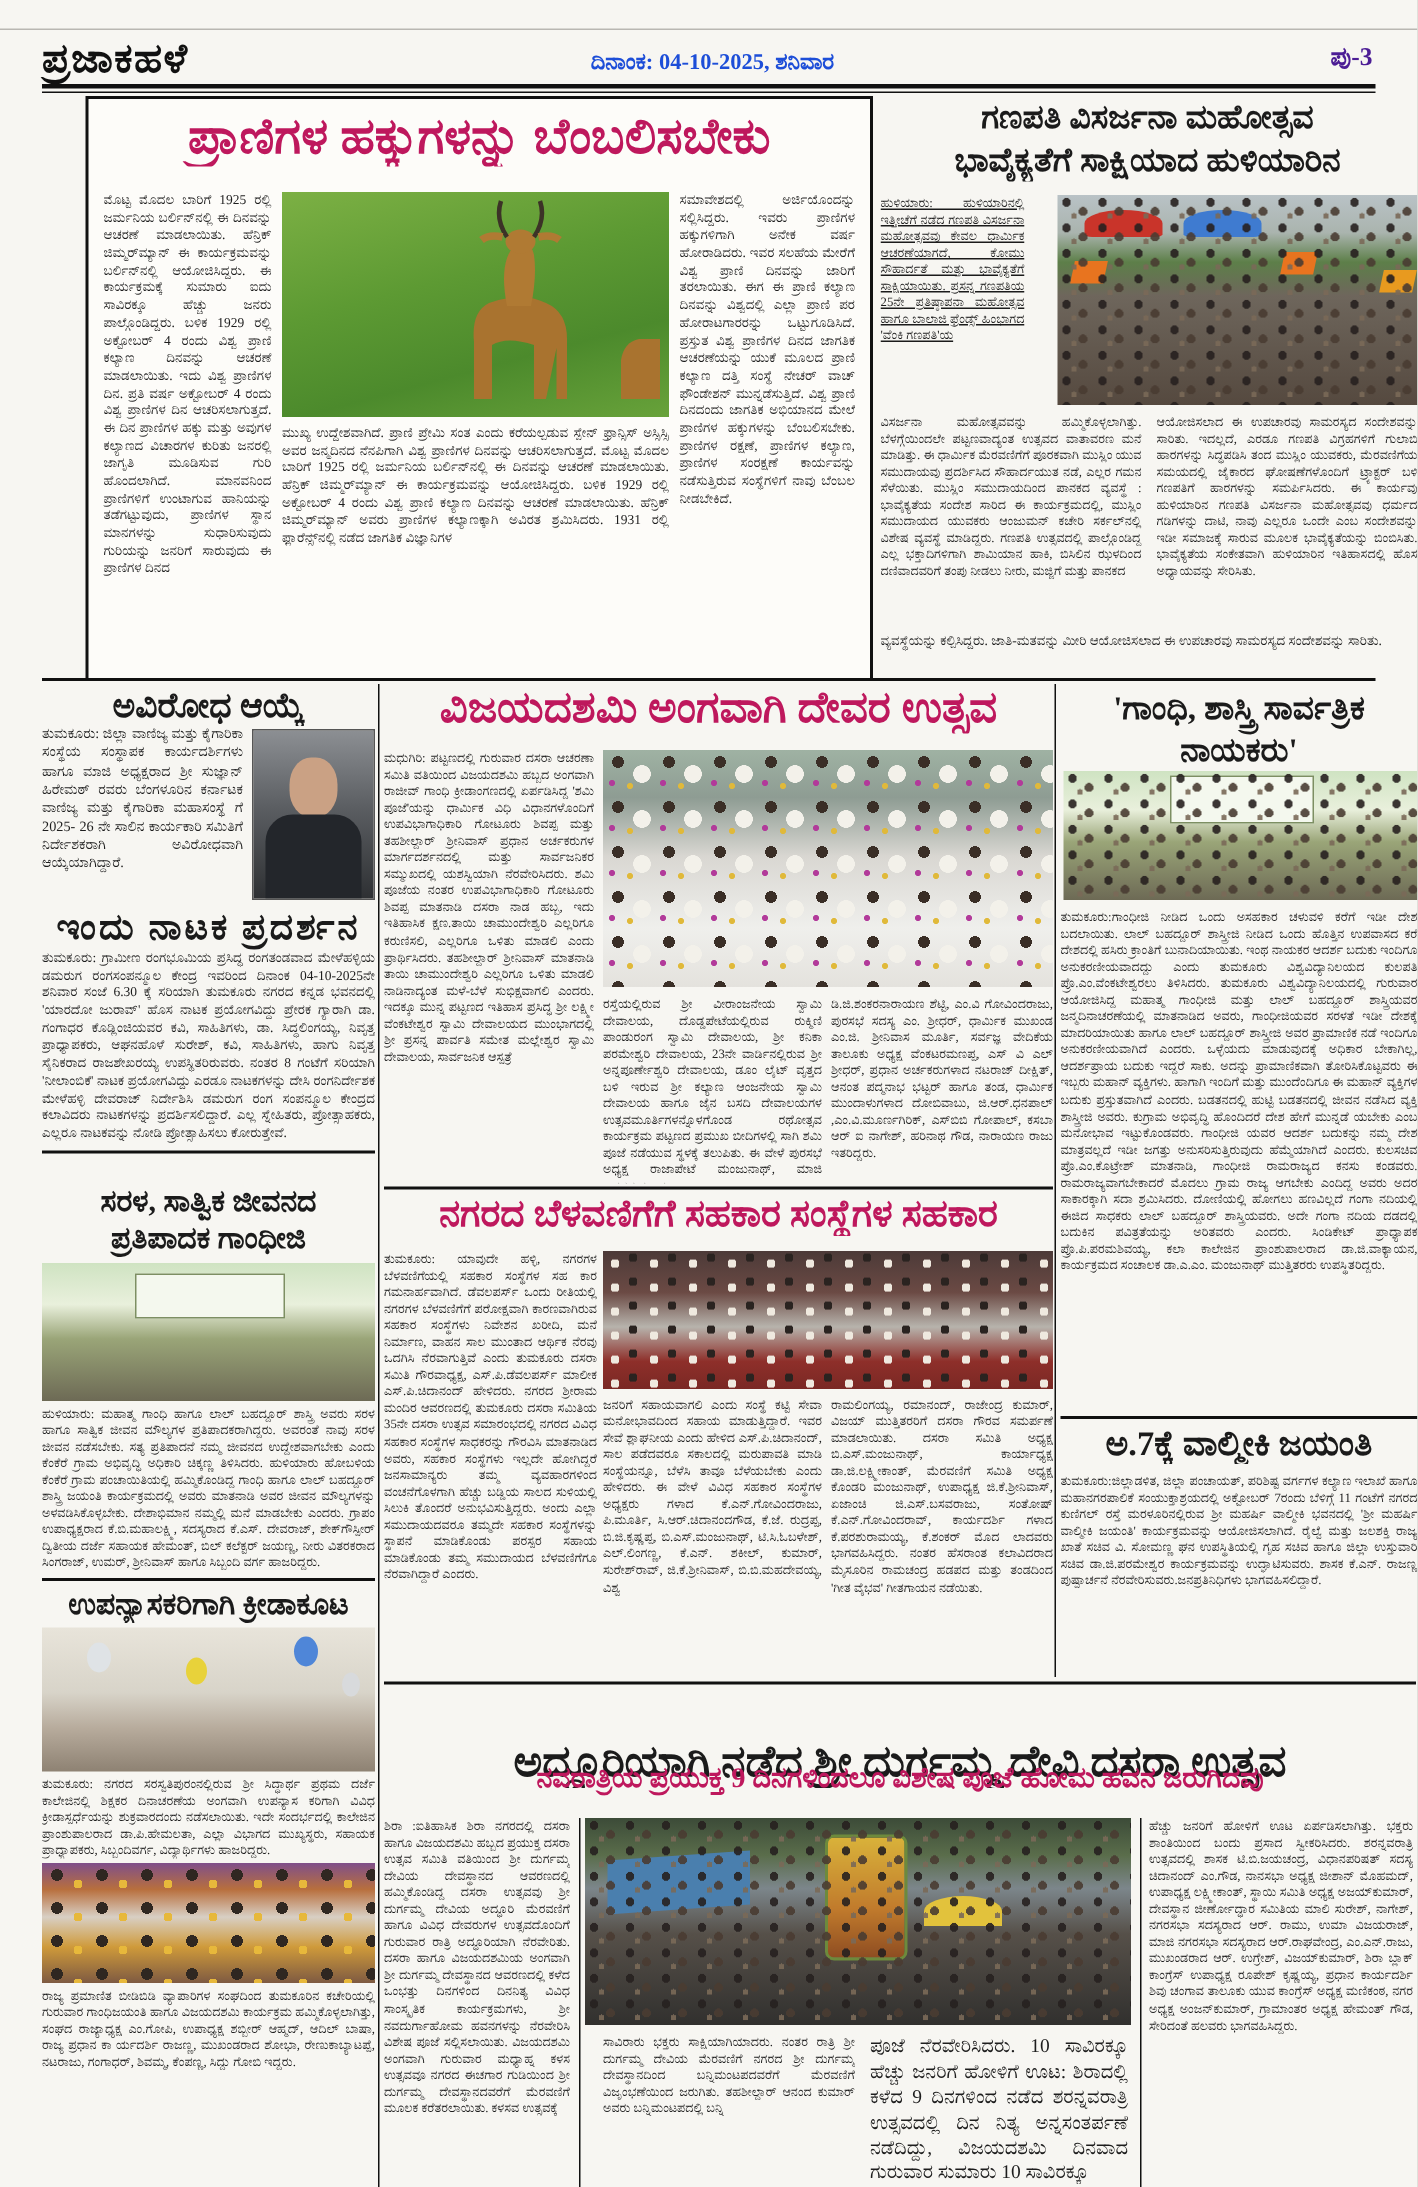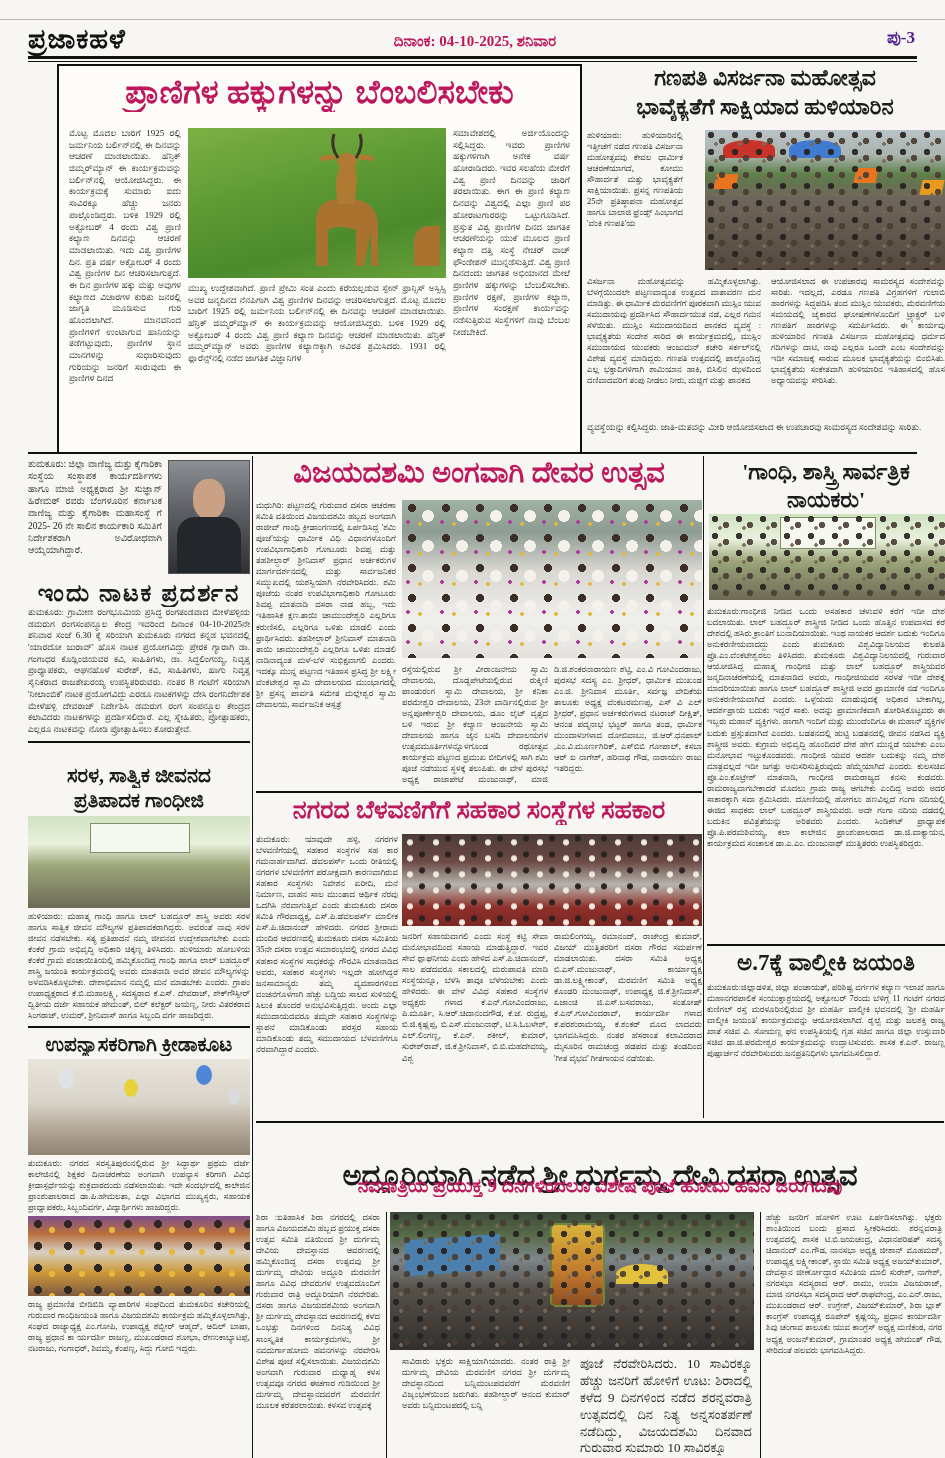--- a/index.html
+++ b/index.html
@@ -1,20 +1,20 @@
 <!DOCTYPE html>
 <html><head>
 <meta charset="utf-8">
 <style>
   html,body{margin:0;padding:0;background:#cfcdc8;}
   .page{position:relative;width:945px;height:1458px;background:#f7f6f2;overflow:hidden;
         font-family:"Liberation Serif", serif;color:#1b1b1b;}
   
   .masthead{position:absolute;left:28px;top:24px;font-size:27px;font-weight:bold;letter-spacing:1px;color:#111;}
-  .dateline{position:absolute;left:310px;top:33px;width:330px;text-align:center;font-size:15px;font-weight:bold;color:#be185d;}
+  .dateline{position:absolute;left:310px;top:33px;width:330px;text-align:center;font-size:15px;font-weight:bold;color:#1d4ed8;}
   .pageno{position:absolute;right:30px;top:28px;font-size:17px;font-weight:bold;color:#4c1d95;}
   .hdr-rule1{position:absolute;left:28px;right:28px;top:56px;height:3px;background:#111;}
   .hdr-rule2{position:absolute;left:28px;right:28px;top:61px;height:1px;background:#111;}
   .top-hairline{position:absolute;left:0;right:0;top:19px;height:1px;background:#b9b7b2;}
   
   .bodytxt{font-size:9px;line-height:1.3;text-align:justify;overflow:hidden;color:#1d1d1d;}
   .red{color:#be185d;}
   .hl{font-weight:bold;text-align:center;overflow:hidden;white-space:nowrap;}
   .rule-v{position:absolute;background:#111;width:1px;}
   .ph{position:relative;overflow:hidden;background:#9a9a96;}
@@ -60,21 +60,21 @@
   
   .boxA{position:absolute;left:57px;top:64px;width:521px;height:386px;border:2px solid #111;background:#fdfcf9;}
   .boxA .hl{margin-top:8px;font-size:33px;}
   .boxA-row{position:absolute;left:10px;top:62px;right:10px;bottom:8px;display:flex;gap:7px;}
   .boxA-c1{width:112px;}
   .boxA-mid{width:258px;display:flex;flex-direction:column;gap:5px;}
   .boxA-c3{flex:1;}
   
   .secB{position:absolute;left:585px;top:64px;width:360px;height:388px;}
   .secB .hl{font-size:22px;line-height:1.3;}
-  .secB-row{position:absolute;left:2px;top:66px;right:0;height:140px;display:flex;gap:22px;}
+  .secB-row{position:absolute;left:2px;top:66px;right:0;height:140px;display:flex;gap:22px;text-decoration:underline;}
   .secB-lead{width:96px;}
   .secB-cols{position:absolute;left:2px;top:212px;right:0;height:144px;display:flex;gap:10px;}
   .secB-tail{position:absolute;left:2px;right:0;top:358px;height:28px;}
   
   .rule-top-sep{left:28px;right:28px;top:452px;position:absolute;height:2px;background:#111;}
   
   .leftcol{position:absolute;left:28px;top:458px;width:222px;height:998px;overflow:hidden;}
   .leftcol .hl{white-space:normal;}
   .h-avirodha{font-size:23px;}
   .h-nataka{font-size:24px;letter-spacing:2px;margin-top:4px;}
@@ -172,20 +172,21 @@
     <div class="secB-cols">
       <div class="bodytxt" style="flex:1;font-size:8.5px;">ವಿಸರ್ಜನಾ ಮಹೋತ್ಸವವನ್ನು ಹಮ್ಮಿಕೊಳ್ಳಲಾಗಿತ್ತು. ಬೆಳಗ್ಗೆಯಿಂದಲೇ ಪಟ್ಟಣವಾದ್ಯಂತ ಉತ್ಸವದ ವಾತಾವರಣ ಮನೆ ಮಾಡಿತ್ತು. ಈ ಧಾರ್ಮಿಕ ಮೆರವಣಿಗೆಗೆ ಪೂರಕವಾಗಿ ಮುಸ್ಲಿಂ ಯುವ ಸಮುದಾಯವು ಪ್ರದರ್ಶಿಸಿದ ಸೌಹಾರ್ದಯುತ ನಡೆ, ಎಲ್ಲರ ಗಮನ ಸೆಳೆಯಿತು. ಮುಸ್ಲಿಂ ಸಮುದಾಯದಿಂದ ಪಾನಕದ ವ್ಯವಸ್ಥೆ : ಭಾವೈಕ್ಯತೆಯ ಸಂದೇಶ ಸಾರಿದ ಈ ಕಾರ್ಯಕ್ರಮದಲ್ಲಿ, ಮುಸ್ಲಿಂ ಸಮುದಾಯದ ಯುವಕರು ಆಂಜುಮನ್ ಕಚೇರಿ ಸರ್ಕಲ್‌ನಲ್ಲಿ ವಿಶೇಷ ವ್ಯವಸ್ಥೆ ಮಾಡಿದ್ದರು. ಗಣಪತಿ ಉತ್ಸವದಲ್ಲಿ ಪಾಲ್ಗೊಂಡಿದ್ದ ಎಲ್ಲ ಭಕ್ತಾದಿಗಳಿಗಾಗಿ ಶಾಮಿಯಾನ ಹಾಕಿ, ಬಿಸಿಲಿನ ಝಳದಿಂದ ದಣಿವಾದವರಿಗೆ ತಂಪು ನೀಡಲು ನೀರು, ಮಜ್ಜಿಗೆ ಮತ್ತು ಪಾನಕದ</div>
       <div class="bodytxt" style="flex:1;font-size:8.5px;">ಆಯೋಜಿಸಲಾದ ಈ ಉಪಚಾರವು ಸಾಮರಸ್ಯದ ಸಂದೇಶವನ್ನು ಸಾರಿತು. ಇದಲ್ಲದೆ, ಎರಡೂ ಗಣಪತಿ ವಿಗ್ರಹಗಳಿಗೆ ಗುಲಾಬಿ ಹಾರಗಳನ್ನು ಸಿದ್ಧಪಡಿಸಿ ತಂದ ಮುಸ್ಲಿಂ ಯುವಕರು, ಮೆರವಣಿಗೆಯ ಸಮಯದಲ್ಲಿ ಜೈಕಾರದ ಘೋಷಣೆಗಳೊಂದಿಗೆ ಟ್ರ್ಯಾಕ್ಟರ್ ಬಳಿ ಗಣಪತಿಗೆ ಹಾರಗಳನ್ನು ಸಮರ್ಪಿಸಿದರು. ಈ ಕಾರ್ಯವು ಹುಳಿಯಾರಿನ ಗಣಪತಿ ವಿಸರ್ಜನಾ ಮಹೋತ್ಸವವು ಧರ್ಮದ ಗಡಿಗಳನ್ನು ದಾಟಿ, ನಾವು ಎಲ್ಲರೂ ಒಂದೇ ಎಂಬ ಸಂದೇಶವನ್ನು ಇಡೀ ಸಮಾಜಕ್ಕೆ ಸಾರುವ ಮೂಲಕ ಭಾವೈಕ್ಯತೆಯನ್ನು ಬಿಂಬಿಸಿತು. ಭಾವೈಕ್ಯತೆಯ ಸಂಕೇತವಾಗಿ ಹುಳಿಯಾರಿನ ಇತಿಹಾಸದಲ್ಲಿ ಹೊಸ ಅಧ್ಯಾಯವನ್ನು ಸೇರಿಸಿತು.</div>
     </div>
     <div class="bodytxt secB-tail">ವ್ಯವಸ್ಥೆಯನ್ನು ಕಲ್ಪಿಸಿದ್ದರು. ಜಾತಿ-ಮತವನ್ನು ಮೀರಿ ಆಯೋಜಿಸಲಾದ ಈ ಉಪಚಾರವು ಸಾಮರಸ್ಯದ ಸಂದೇಶವನ್ನು ಸಾರಿತು.</div>
   </div>
 
   <div class="rule-top-sep"></div>
 
   <div class="leftcol">
+    <div class="hl h-avirodha">ಅವಿರೋಧ ಆಯ್ಕೆ</div>
     <div class="bodytxt b-avirodha">
       <span class="ph ph-portrait portrait">
           <span class="face"></span>
           <span class="coat"></span>
         </span>
       <span>ತುಮಕೂರು: ಜಿಲ್ಲಾ ವಾಣಿಜ್ಯ ಮತ್ತು ಕೈಗಾರಿಕಾ ಸಂಸ್ಥೆಯ ಸಂಸ್ಥಾಪಕ ಕಾರ್ಯದರ್ಶಿಗಳು ಹಾಗೂ ಮಾಜಿ ಅಧ್ಯಕ್ಷರಾದ ಶ್ರೀ ಸುಜ್ಞಾನ್ ಹಿರೇಮಠ್ ರವರು ಬೆಂಗಳೂರಿನ ಕರ್ನಾಟಕ ವಾಣಿಜ್ಯ ಮತ್ತು ಕೈಗಾರಿಕಾ ಮಹಾಸಂಸ್ಥೆ ಗೆ 2025- 26 ನೇ ಸಾಲಿನ ಕಾರ್ಯಕಾರಿ ಸಮಿತಿಗೆ ನಿರ್ದೇಶಕರಾಗಿ ಅವಿರೋಧವಾಗಿ ಆಯ್ಕೆಯಾಗಿದ್ದಾರೆ.</span>
     </div>
     <div class="hl h-nataka">ಇಂದು ನಾಟಕ ಪ್ರದರ್ಶನ</div>
     <div class="bodytxt b-nataka">ತುಮಕೂರು: ಗ್ರಾಮೀಣ ರಂಗಭೂಮಿಯ ಪ್ರಸಿದ್ಧ ರಂಗತಂಡವಾದ ಮೇಳೆಹಳ್ಳಿಯ ಡಮರುಗ ರಂಗಸಂಪನ್ಮೂಲ ಕೇಂದ್ರ ಇವರಿಂದ ದಿನಾಂಕ 04-10-2025ನೇ ಶನಿವಾರ ಸಂಜೆ 6.30 ಕ್ಕೆ ಸರಿಯಾಗಿ ತುಮಕೂರು ನಗರದ ಕನ್ನಡ ಭವನದಲ್ಲಿ 'ಯಾರದೋ ಜುರಾವ್' ಹೊಸ ನಾಟಕ ಪ್ರಯೋಗವಿದ್ದು ಪ್ರೇರಕ ಗ್ಯಾರಾಗಿ ಡಾ. ಗಂಗಾಧರ ಕೊಡ್ಲಿಂಜಿಯವರ ಕವಿ, ಸಾಹಿತಿಗಳು, ಡಾ. ಸಿದ್ಧಲಿಂಗಯ್ಯ, ನಿವೃತ್ತ ಪ್ರಾಧ್ಯಾಪಕರು, ಆಘನಹೊಳೆ ಸುರೇಶ್, ಕವಿ, ಸಾಹಿತಿಗಳು, ಹಾಗು ನಿವೃತ್ತ ಸೈನಿಕರಾದ ರಾಜಶೇಖರಯ್ಯ ಉಪಸ್ಥಿತರಿರುವರು. ನಂತರ 8 ಗಂಟೆಗೆ ಸರಿಯಾಗಿ 'ನೀಲಾಂಬಿಕೆ' ನಾಟಕ ಪ್ರಯೋಗವಿದ್ದು ಎರಡೂ ನಾಟಕಗಳನ್ನು ದೇಸಿ ರಂಗನಿರ್ದೇಶಕ ಮೇಳೆಹಳ್ಳಿ ದೇವರಾಜ್ ನಿರ್ದೇಶಿಸಿ ಡಮರುಗ ರಂಗ ಸಂಪನ್ಮೂಲ ಕೇಂದ್ರದ ಕಲಾವಿದರು ನಾಟಕಗಳನ್ನು ಪ್ರದರ್ಶಿಸಲಿದ್ದಾರೆ. ಎಲ್ಲ ಸ್ನೇಹಿತರು, ಪ್ರೋತ್ಸಾಹಕರು, ಎಲ್ಲರೂ ನಾಟಕವನ್ನು ನೋಡಿ ಪ್ರೋತ್ಸಾಹಿಸಲು ಕೋರುತ್ತೇವೆ.</div>
     <hr class="sep">

